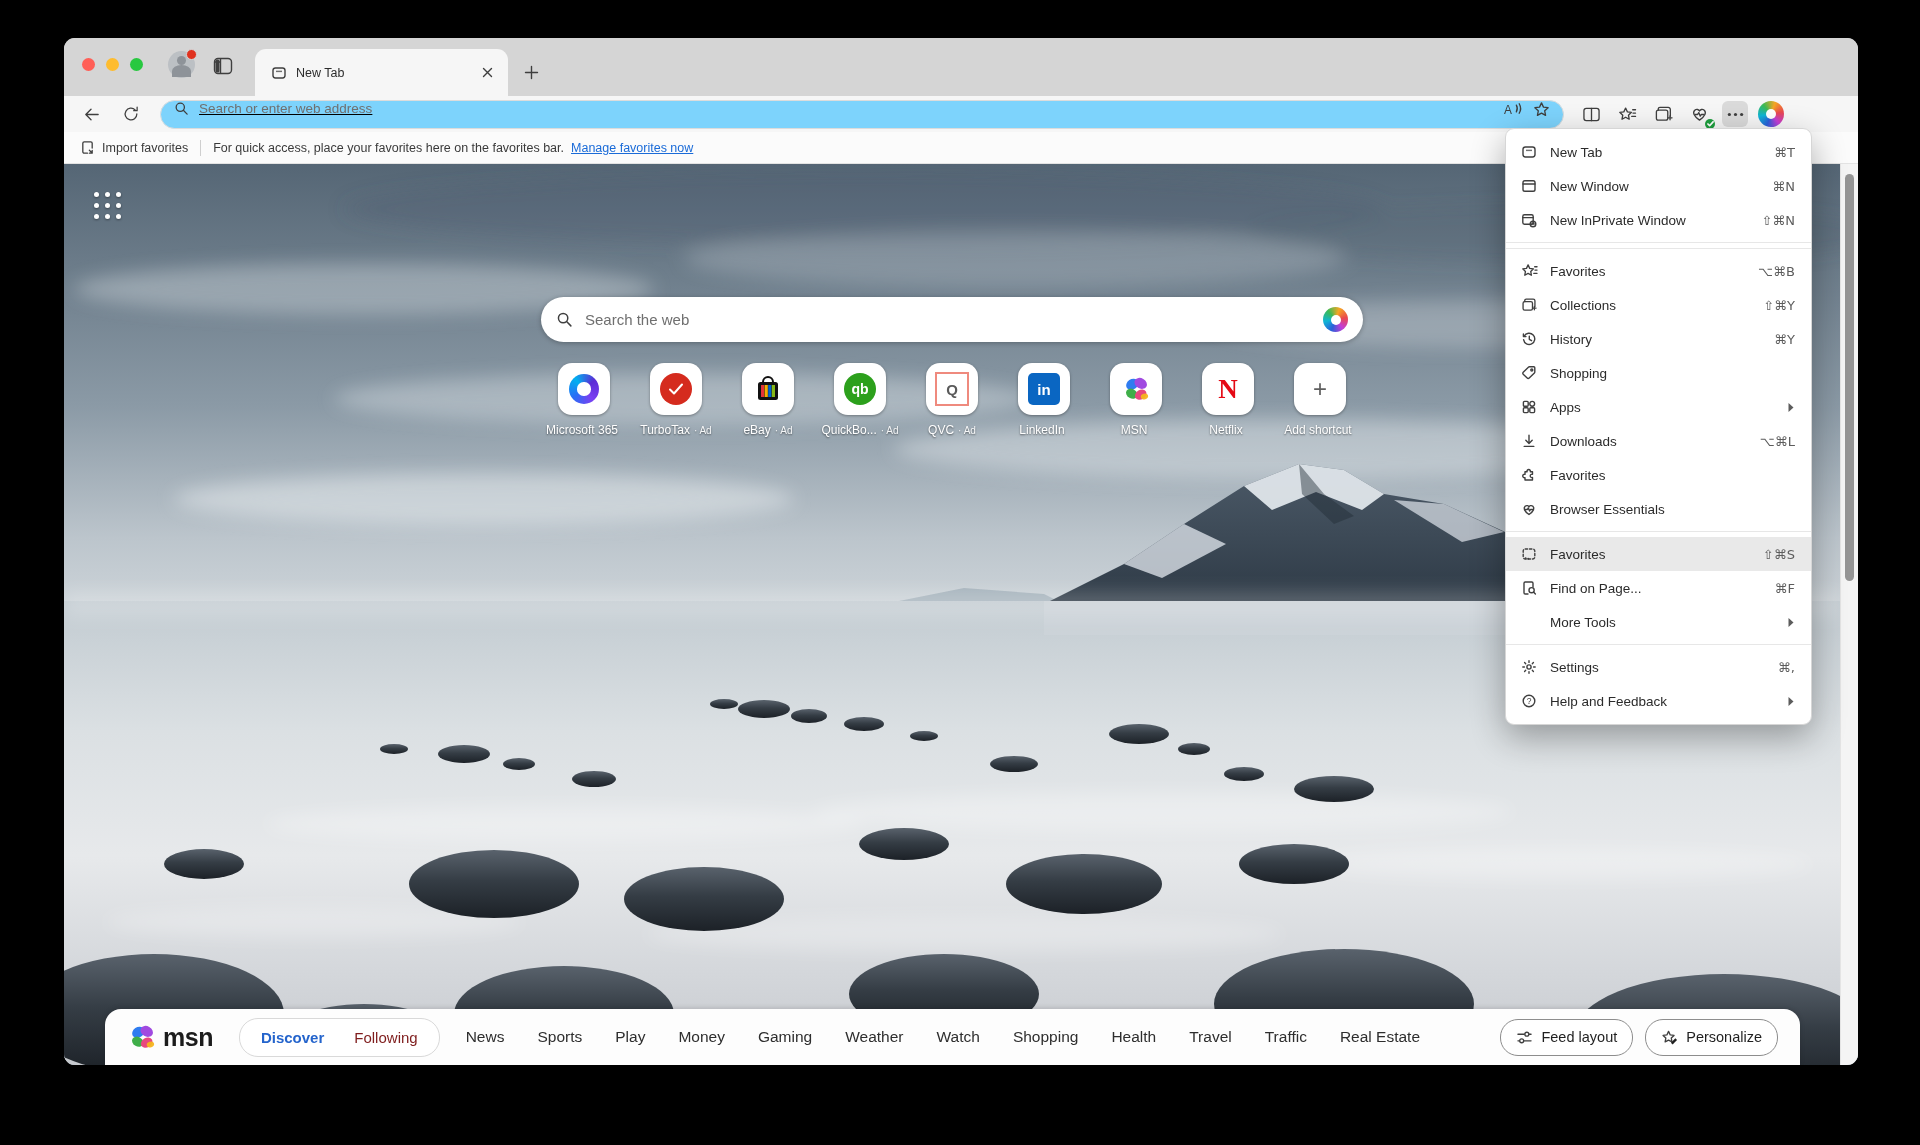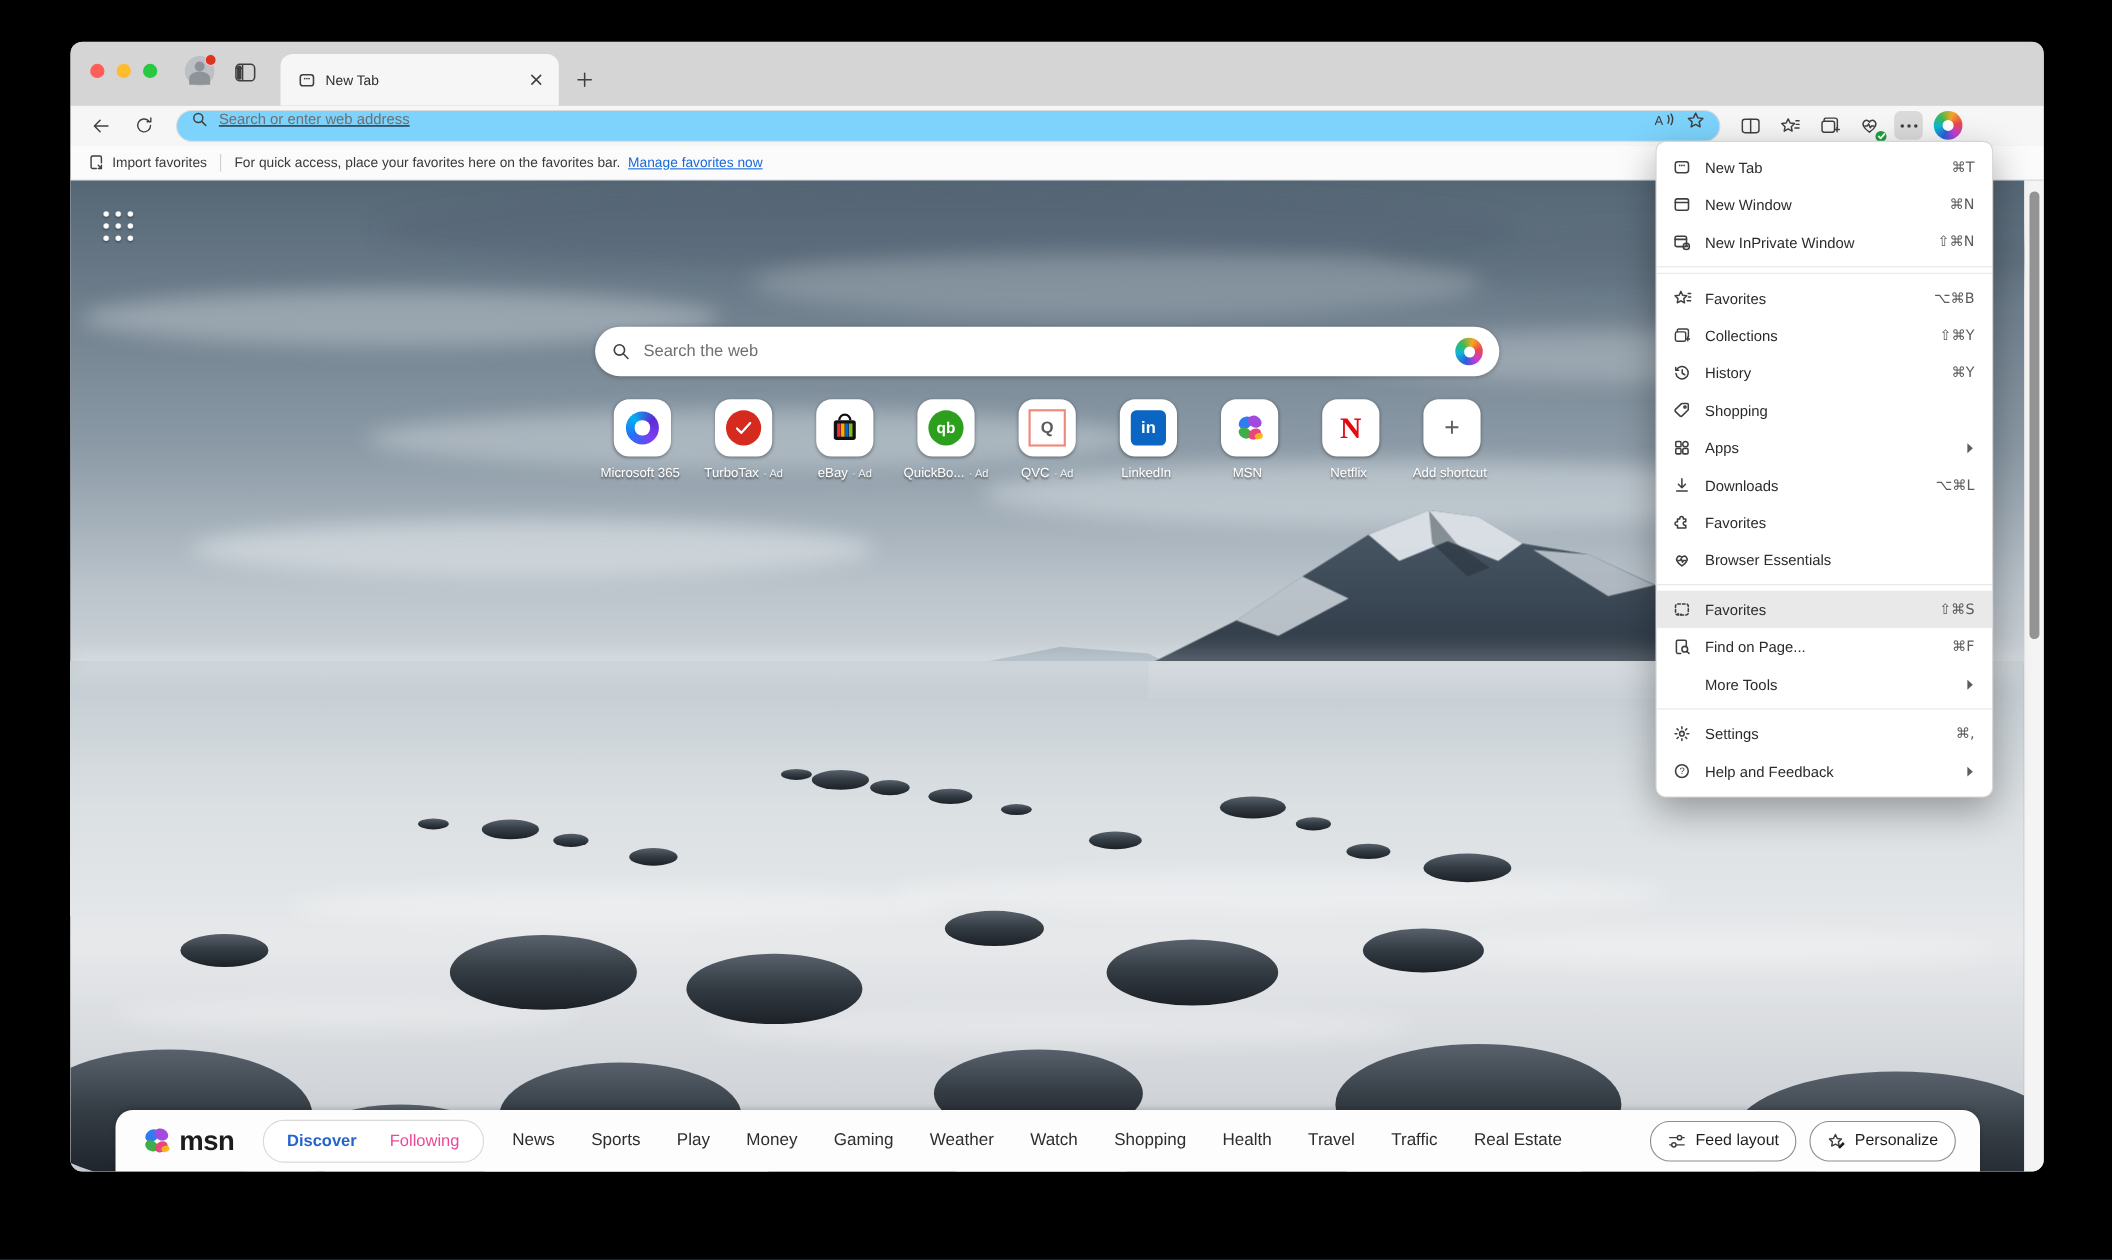--- a/index.html
+++ b/index.html
@@ -76,21 +76,21 @@
        color:#fff;font-weight:700;font-size:15px;}
   .nflx{color:var(--c-netflix,#e50914);font-weight:800;font-size:27px;font-family:"Liberation Serif",serif;}
   .addplus{color:#5f5f5f;font-size:24px;font-weight:400;}
 
   
   .bottombar{position:absolute;left:41px;bottom:0;width:1695px;height:56px;background:#fdfdfd;border-radius:16px 16px 0 0;
              display:flex;align-items:center;padding:0 22px;box-sizing:border-box;gap:26px;box-shadow:0 -1px 5px rgba(0,0,0,.15);}
   .brand{display:flex;align-items:center;gap:6px;}
   .brand .txt{font-size:25px;font-weight:700;color:#1c1c1c;letter-spacing:-.5px;}
   .toggle{height:37px;border:1px solid #d9d9d9;border-radius:19px;background:#fff;display:flex;align-items:center;padding:0 6px;}
-  .toggle .opt{padding:0 15px;font-size:15px;color:#ec4899;}
+  .toggle .opt{padding:0 15px;font-size:15px;color:#7f1d1d;}
   .toggle .opt.on{color:var(--c-discover,#2464cc);font-weight:700;}
   .blinks{display:flex;gap:33px;font-size:15.5px;color:#2e2e2e;}
   .blinks span{cursor:pointer;}
   .bbtns{margin-left:auto;display:flex;gap:12px;}
   .obtn{height:35px;border:1px solid #8d8d8d;border-radius:18px;background:#fff;display:flex;align-items:center;gap:8px;
         padding:0 15px;font-size:14.5px;color:#1f1f1f;}
 
   
   .menu{position:absolute;left:1441px;top:90px;width:307px;background:#fff;border:1px solid #d6d6d6;border-radius:9px;
         box-shadow:0 12px 34px rgba(0,0,0,.32);padding:6px 0;box-sizing:border-box;z-index:5;}

